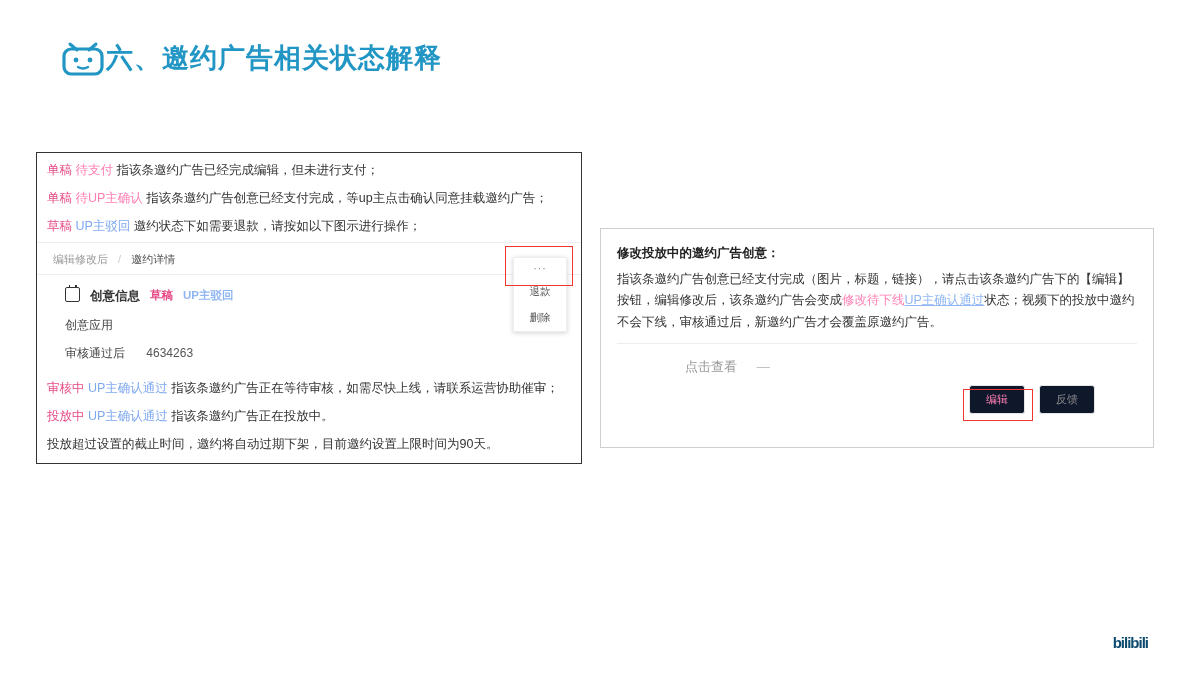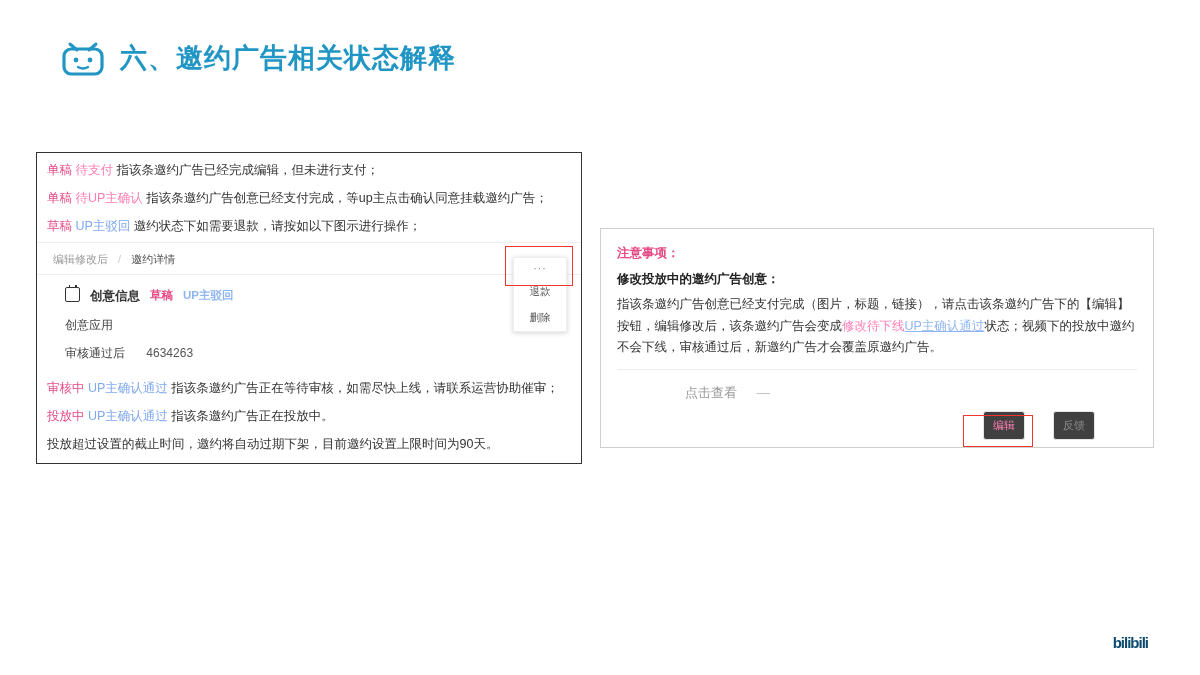--- a/index.html
+++ b/index.html
@@ -16,21 +16,20 @@
     position: relative;
   }
 
   
   .page-header {
     position: absolute;
     left: 60px;
     top: 38px;
     display: flex;
     align-items: center;
-    gap: 14px;
   }
   .tv-logo {
     width: 46px;
     height: 40px;
     position: relative;
   }
   .tv-logo svg { display: block; }
   .page-title {
     font-size: 27px;
     font-weight: bold;
@@ -189,24 +188,24 @@
     left: 68px;
     top: 12px;
     font-size: 13px;
     color: #999;
   }
   .rp-shot-label .dash { margin-left: 16px; color: #bbb; }
   .rp-btn {
     position: absolute;
     bottom: 4px;
     font-size: 11px;
-    padding: 4px 9px;
+    padding: 4px 16px;
     border: 1px solid #e3e5e7;
     border-radius: 3px;
-    background: #404040;
+    background: #0f172a;
     color: #ff7eb3;
   }
   .rp-btn.edit { right: 112px; }
   .rp-btn.back { right: 42px; color: #8a8a8a; }
   .red-box-2 {
     position: absolute;
     right: 104px;
     bottom: -3px;
     width: 68px;
     height: 30px;
@@ -303,21 +302,20 @@
       <span class="tag-blue">UP主确认通过</span>
       <span class="txt">指该条邀约广告正在投放中。</span>
     </p>
     <p class="note-line">
       <span class="txt">投放超过设置的截止时间，邀约将自动过期下架，目前邀约设置上限时间为90天。</span>
     </p>
   </div>
 </div>
 
 <div class="right-panel">
-  <div class="rp-title">注意事项：</div>
   <div class="rp-sub">修改投放中的邀约广告创意：</div>
   <div class="rp-body">
     <span>指该条邀约广告创意已经支付完成（图片，标题，链接），请点击该条邀约广告下的【编辑】按钮，编辑修改后，该条邀约广告会变成</span><span class="hl-pink">修改待下线</span><span class="hl-blue u">UP主确认通过</span><span>状态；视频下的投放中邀约不会下线，审核通过后，新邀约广告才会覆盖原邀约广告。</span>
   </div>
 
   <div class="rp-shot">
     <div class="rp-shot-label">
       <span>点击查看</span>
       <span class="dash">—</span>
     </div>

